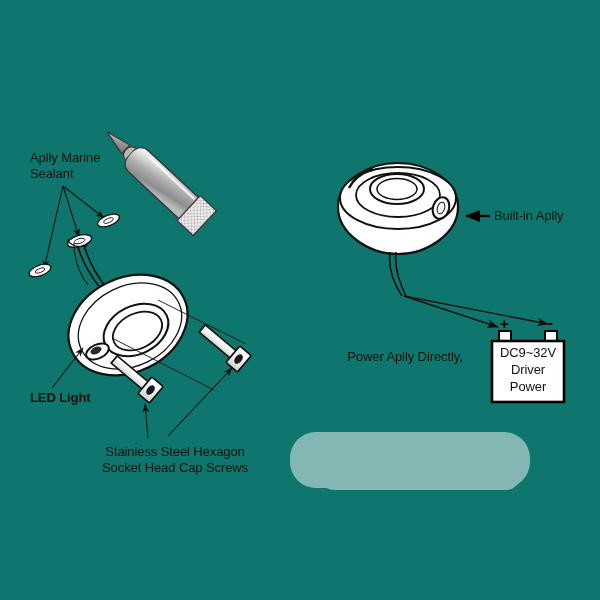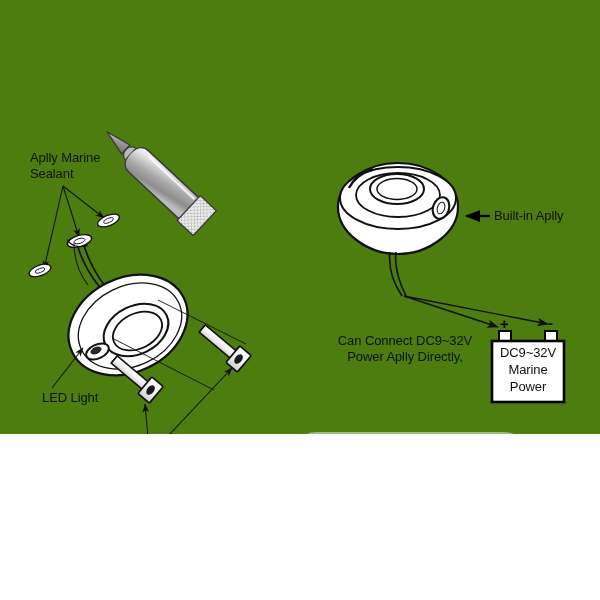--- a/index.html
+++ b/index.html
@@ -7,22 +7,22 @@
     margin: 0;
     padding: 0;
     background: #ffffff;
   }
   body {
     font-family: "Liberation Sans", sans-serif;
   }
   #canvas {
     position: relative;
     width: 600px;
-    height: 434px;
-    background: #4d7c0f;
+    height: 600px;
+    background: #0f766e;
     overflow: hidden;
   }
   #diagram-svg {
     position: absolute;
     left: 0;
     top: 0;
     width: 600px;
     height: 600px;
   }
   .lbl {
@@ -245,36 +245,40 @@
         <path d="M490,216 L466,216" stroke="#000000" stroke-width="2.4" fill="none" marker-end="url(#arrowThick)"></path>
       </g>
     </g>
   </svg>
 
   <div class="lbl" style="left:30px; top:150px;">
     <span>Aplly Marine</span><br>
     <span>Sealant</span>
   </div>
 
-  <div class="lbl" style="left:42px; top:390px;">
+  <div class="lbl" style="left:30px; top:390px;font-weight:bold;">
     <span>LED Light</span>
   </div>
 
+  <div class="lbl lbl-center" style="left:75px; top:444px; width:200px;">
+    <span>Stainless Steel Hexagon</span><br>
+    <span>Socket Head Cap Screws</span>
+  </div>
 
   <div class="lbl" style="left:494px; top:208px;">
     <span>Built-in Aplly</span>
   </div>
 
   <div class="lbl lbl-center" style="left:330px; top:333px; width:150px;">
-    <span>Can Connect DC9~32V</span><br>
+    <br>
     <span>Power Aplly Directly,</span><br>
   </div>
 
   <div class="sign" style="left:500px; top:316px;">+</div>
   <div class="sign" style="left:548px; top:315px;">-</div>
 
   <div class="lbl lbl-box" style="left:492px; top:344px; width:72px;">
     <span>DC9~32V</span><br>
-    <span>Marine</span><br>
+    <span>Driver</span><br>
     <span>Power</span>
   </div>
 
 </div>
 
 </body></html>

